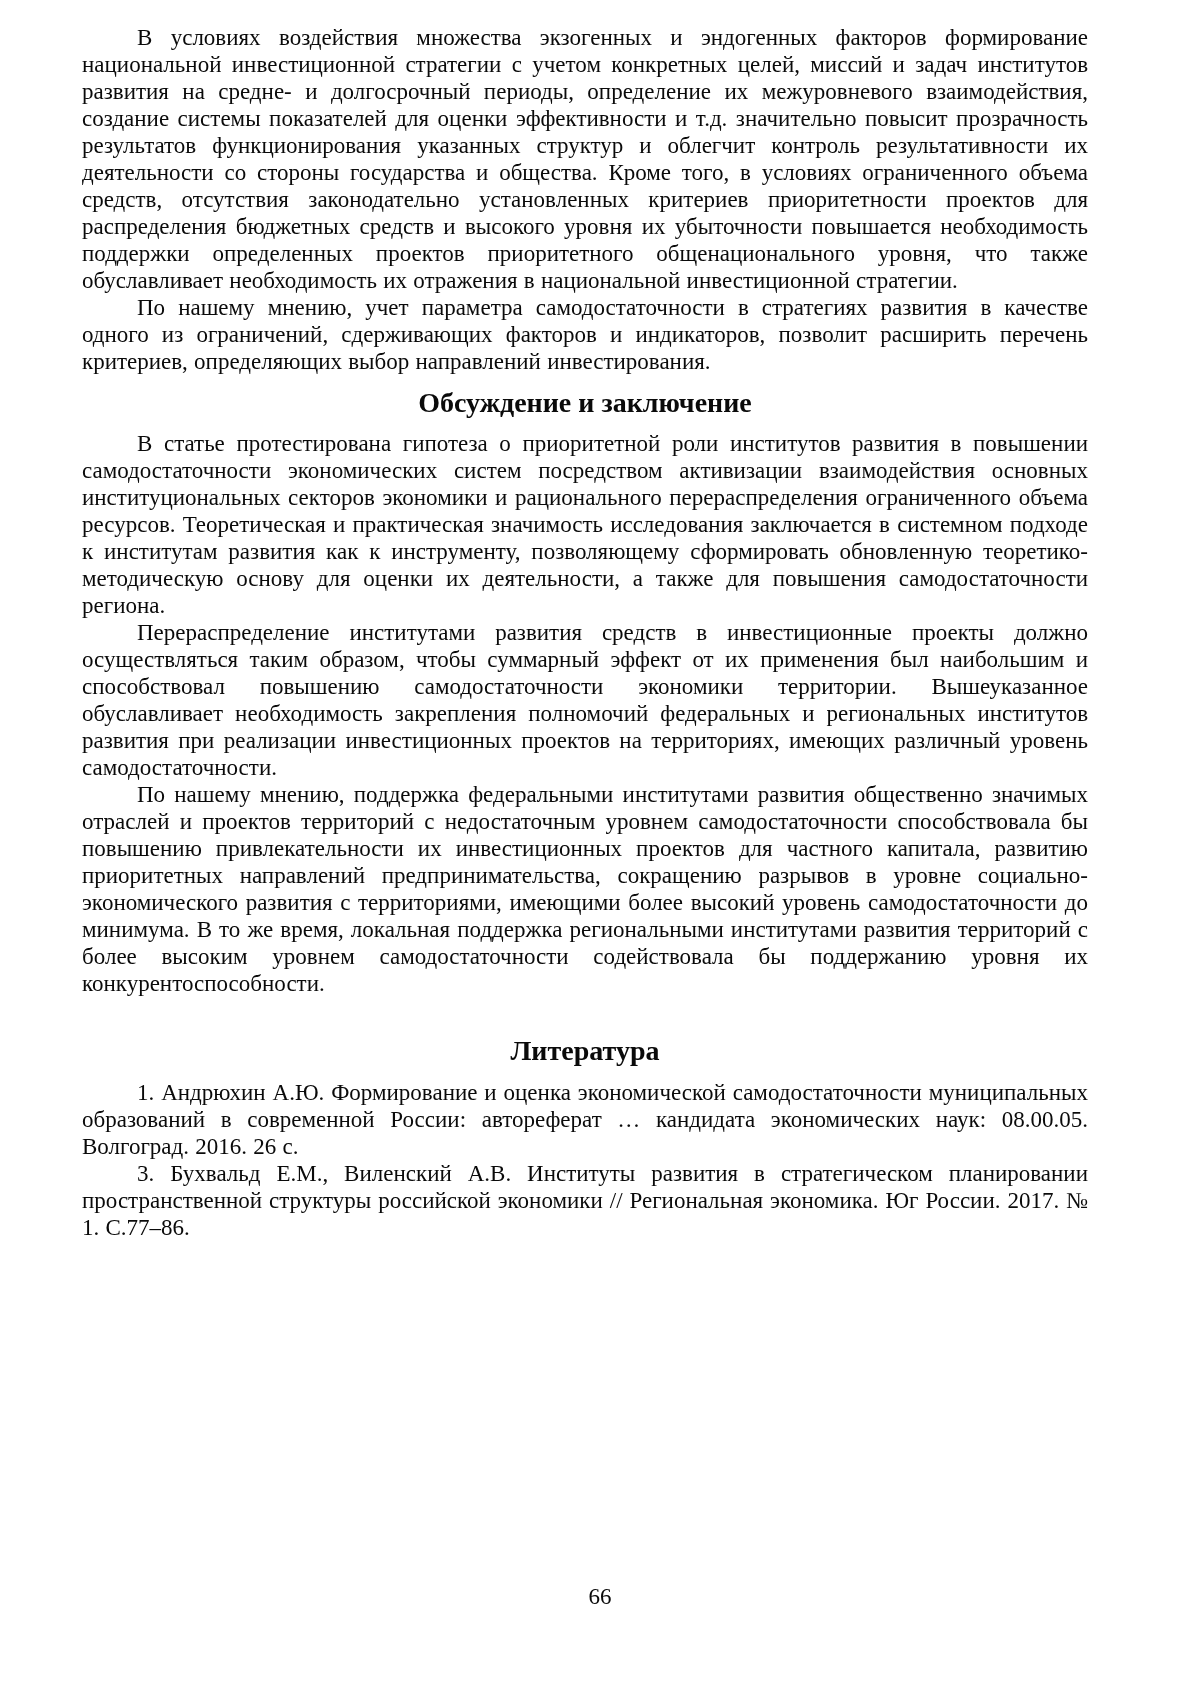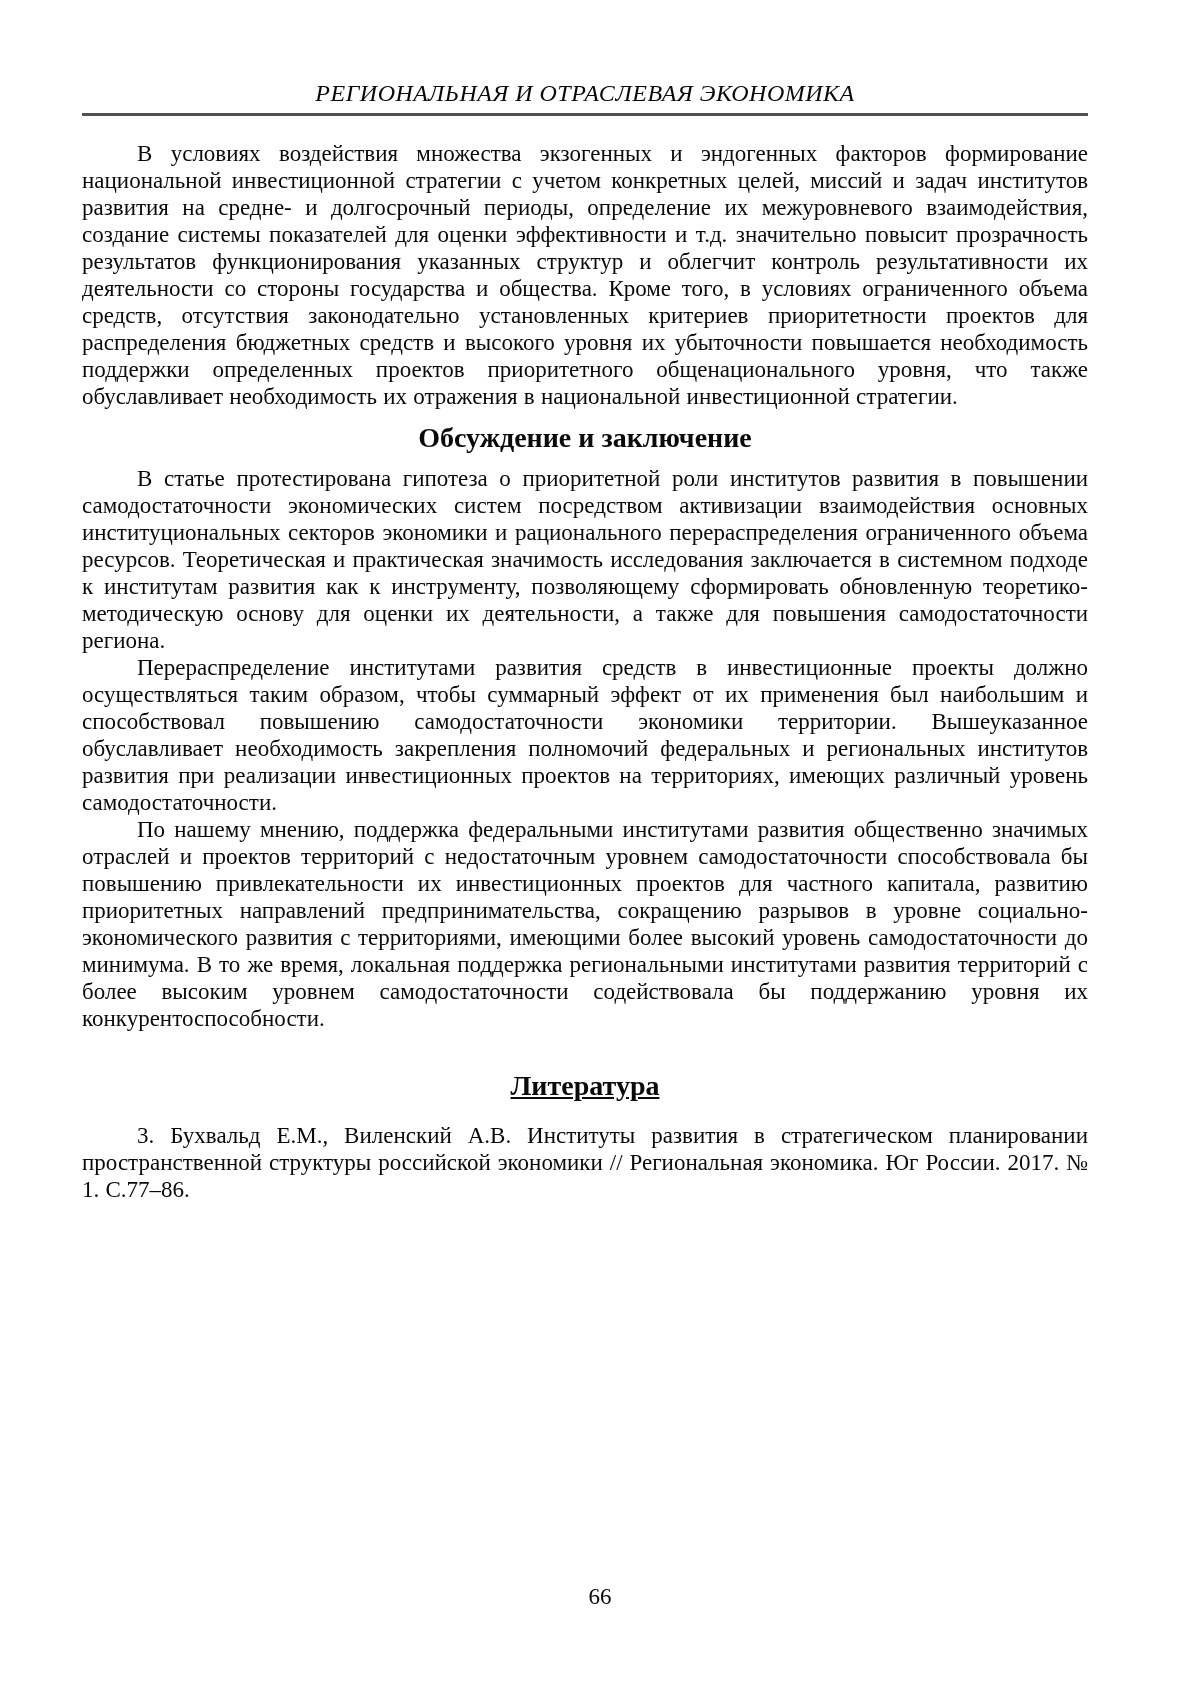--- a/index.html
+++ b/index.html
@@ -50,55 +50,52 @@
   .section-heading {
     margin: 14px 0 14px 0;
     font-size: 28px;
     line-height: 27px;
     font-weight: bold;
     text-align: center;
     text-indent: 0;
   }
   .section-heading.literature {
     margin-top: 40px;
-    margin-bottom: 23px;
-    text-decoration: underline;
+    margin-bottom: 15px;
   }
   .page-number {
     position: absolute;
     top: 1583px;
     left: 0;
     width: 1200px;
     text-align: center;
     font-size: 23px;
     line-height: 27px;
   }
 </style>
 </head>
 <body>
 
 <div class="page">
   <div class="inner">
 
-    <header>
-      <div class="running-head">РЕГИОНАЛЬНАЯ И ОТРАСЛЕВАЯ ЭКОНОМИКА</div>
-      <div class="head-rule"></div>
-    </header>
 
     <main>
       <p class="body-p first">В условиях воздействия множества экзогенных и эндогенных факторов формирование национальной инвестиционной стратегии с учетом конкретных целей, миссий и задач институтов развития на средне- и долгосрочный периоды, определение их межуровневого взаимодействия, создание системы показателей для оценки эффективности и т.д. значительно повысит прозрачность результатов функционирования указанных структур и облегчит контроль результативности их деятельности со стороны государства и общества. Кроме того, в условиях ограниченного объема средств, отсутствия законодательно установленных критериев приоритетности проектов для распределения бюджетных средств и высокого уровня их убыточности повышается необходимость поддержки определенных проектов приоритетного общенационального уровня, что также обуславливает необходимость их отражения в национальной инвестиционной стратегии.</p>
+      <p class="body-p">По нашему мнению, учет параметра самодостаточности в стратегиях развития в качестве одного из ограничений, сдерживающих факторов и индикаторов, позволит расширить перечень критериев, определяющих выбор направлений инвестирования.</p>
 
       <h2 class="section-heading">Обсуждение и заключение</h2>
 
       <p class="body-p">В статье протестирована гипотеза о приоритетной роли институтов развития в повышении самодостаточности экономических систем посредством активизации взаимодействия основных институциональных секторов экономики и рационального перераспределения ограниченного объема ресурсов. Теоретическая и практическая значимость исследования заключается в системном подходе к институтам развития как к инструменту, позволяющему сформировать обновленную теоретико-методическую основу для оценки их деятельности, а также для повышения самодостаточности региона.</p>
       <p class="body-p">Перераспределение институтами развития средств в инвестиционные проекты должно осуществляться таким образом, чтобы суммарный эффект от их применения был наибольшим и способствовал повышению самодостаточности экономики территории. Вышеуказанное обуславливает необходимость закрепления полномочий федеральных и региональных институтов развития при реализации инвестиционных проектов на территориях, имеющих различный уровень самодостаточности.</p>
       <p class="body-p">По нашему мнению, поддержка федеральными институтами развития общественно значимых отраслей и проектов территорий с недостаточным уровнем самодостаточности способствовала бы повышению привлекательности их инвестиционных проектов для частного капитала, развитию приоритетных направлений предпринимательства, сокращению разрывов в уровне социально-экономического развития с территориями, имеющими более высокий уровень самодостаточности до минимума. В то же время, локальная поддержка региональными институтами развития территорий с более высоким уровнем самодостаточности содействовала бы поддержанию уровня их конкурентоспособности.</p>
 
       <h2 class="section-heading literature">Литература</h2>
 
+      <p class="body-p">1. Андрюхин А.Ю. Формирование и оценка экономической самодостаточности муниципальных образований в современной России: автореферат … кандидата экономических наук: 08.00.05. Волгоград. 2016. 26 с.</p>
       <p class="body-p">3. Бухвальд Е.М., Виленский А.В. Институты развития в стратегическом планировании пространственной структуры российской экономики // Региональная экономика. Юг России. 2017. № 1. С.77–86.</p>
     </main>
 
   </div>
 
   <footer>
     <div class="page-number">66</div>
   </footer>
 </div>
 

